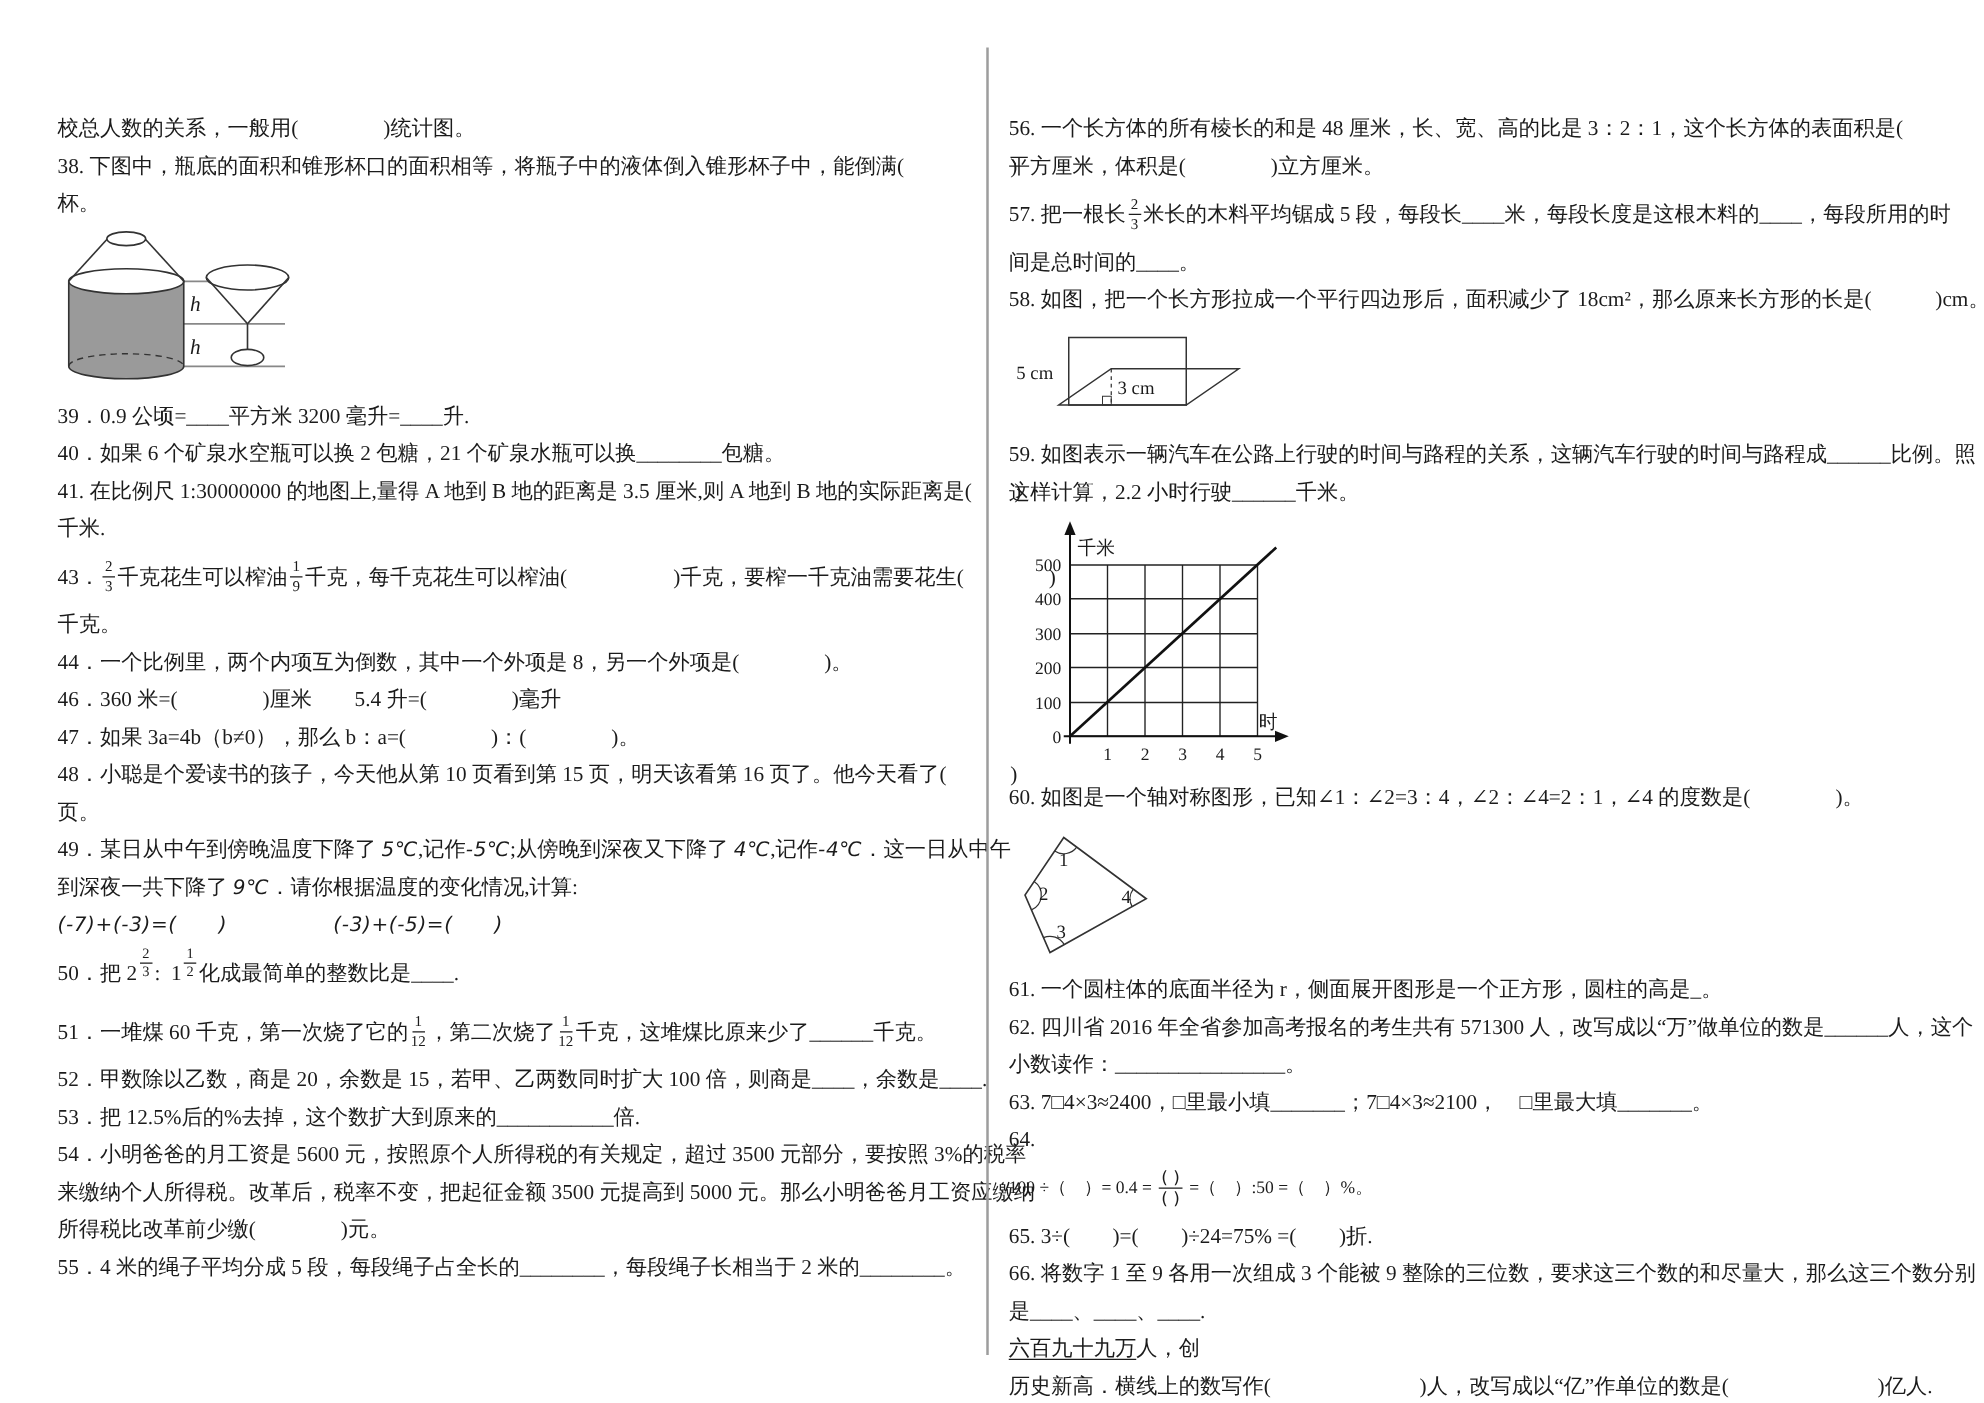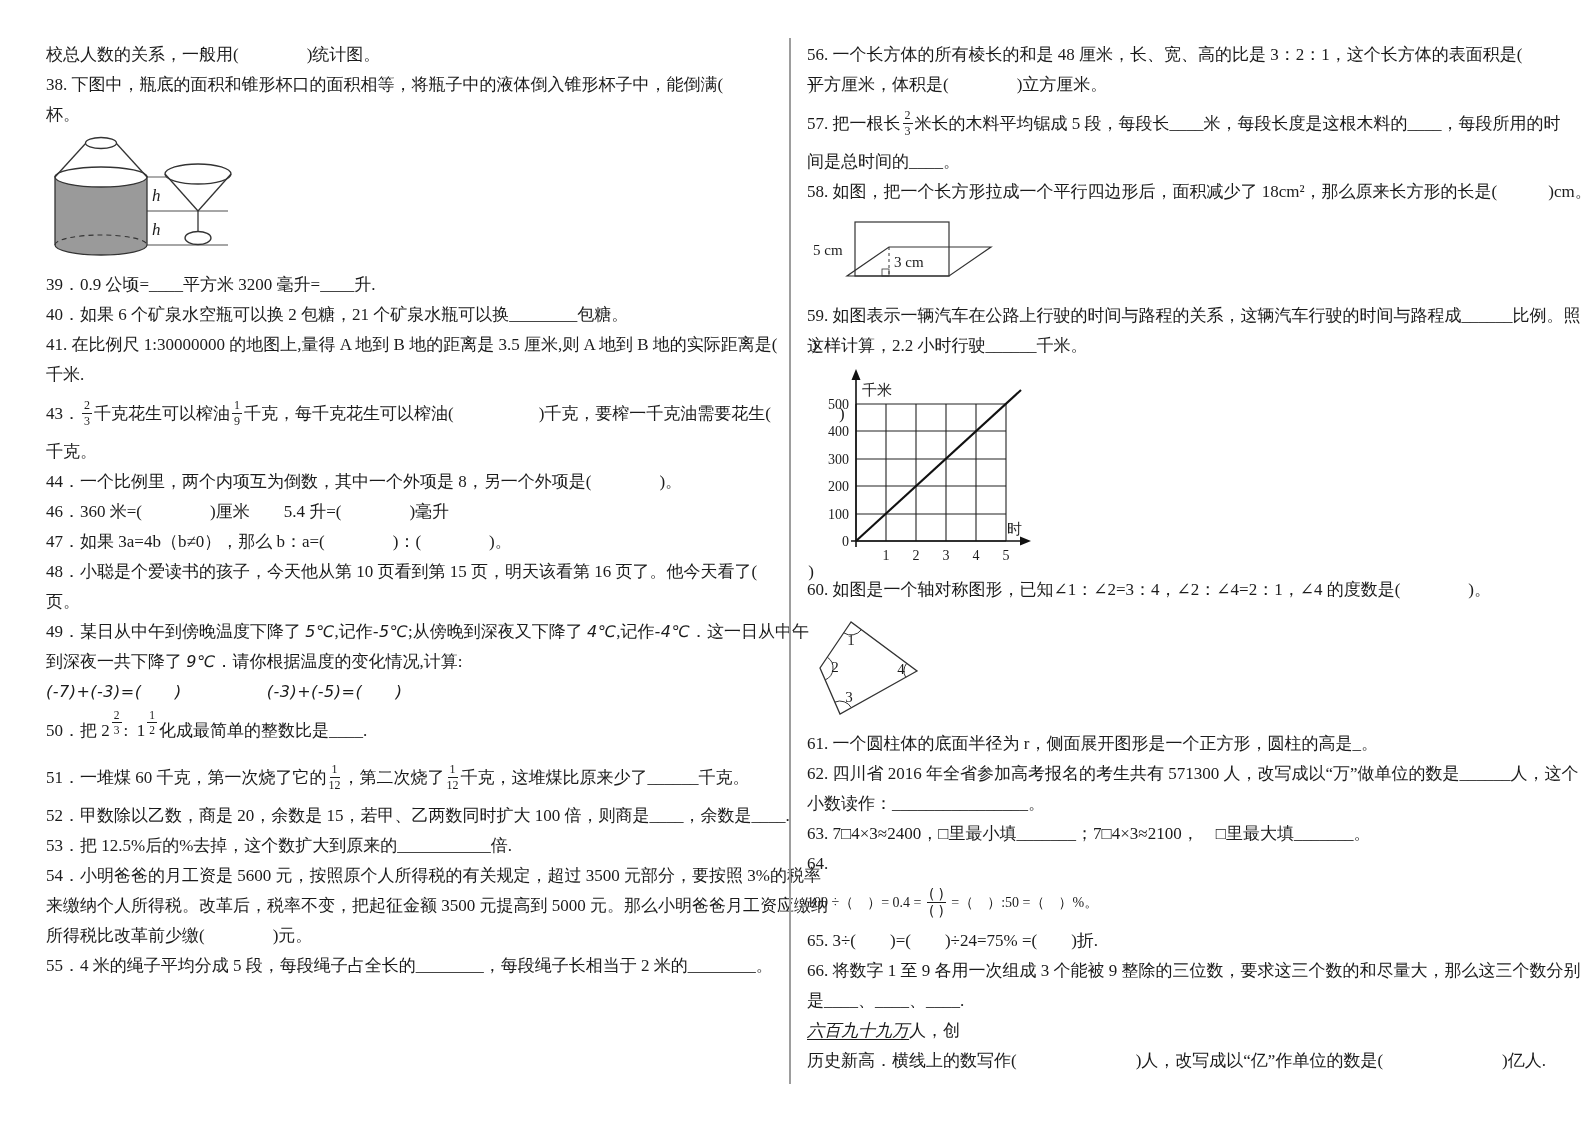--- a/index.html
+++ b/index.html
@@ -1,28 +1,28 @@
 <!DOCTYPE html>
 <html><head>
 <meta charset="utf-8">
 <style>
   html,body{margin:0;padding:0;background:#ffffff;}
   body{width:1587px;height:1122px;overflow:hidden;color:#1b1b1b;
        font-family:"Liberation Serif","DejaVu Serif",serif;}
   .page{position:relative;width:1587px;height:1122px;display:flex;overflow:hidden;background:#fff;}
-  .column{box-sizing:border-box;}
+  .column{box-sizing:border-box;margin-top:48px;}
   .column-left{width:789px;padding:40px 16px 0 46px;}
   .divider{width:2px;background:#9d9d9d;margin-top:38px;height:1046px;flex:none;}
   .column-right{flex:1;padding:40px 8px 0 16px;}
   .line{font-size:17px;line-height:30px;height:30px;display:flex;align-items:center;white-space:pre;}
   .line.tall{height:47px;}
   .line span{white-space:pre;}
   .hw{font-family:"DejaVu Sans",sans-serif;font-style:italic;font-size:16px;letter-spacing:.5px;}
   .sans{font-family:Liberation Serif, serif;font-size:14px;}
-  .ul{text-decoration:underline;text-underline-offset:3px;font-style:italic;}
+  .ul{text-decoration:underline;text-underline-offset:3px;}
   .frac{display:inline-flex;flex-direction:column;align-items:center;font-size:12px;
         line-height:1.1;margin:0 2px;}
   .frac .num{padding:0 2px;border-bottom:1.2px solid #1b1b1b;}
   .frac .den{padding-top:1px;}
   .mfrac{position:relative;top:-8px;font-size:11.5px;}
   .sansfrac{font-family:"DejaVu Sans",sans-serif;font-size:13.5px;}
   .figure-line{margin:3px 0;}
   .figure-line svg{display:block;}
   svg text{fill:#1b1b1b;font-family:"Liberation Serif","DejaVu Serif",serif;}
 </style>

